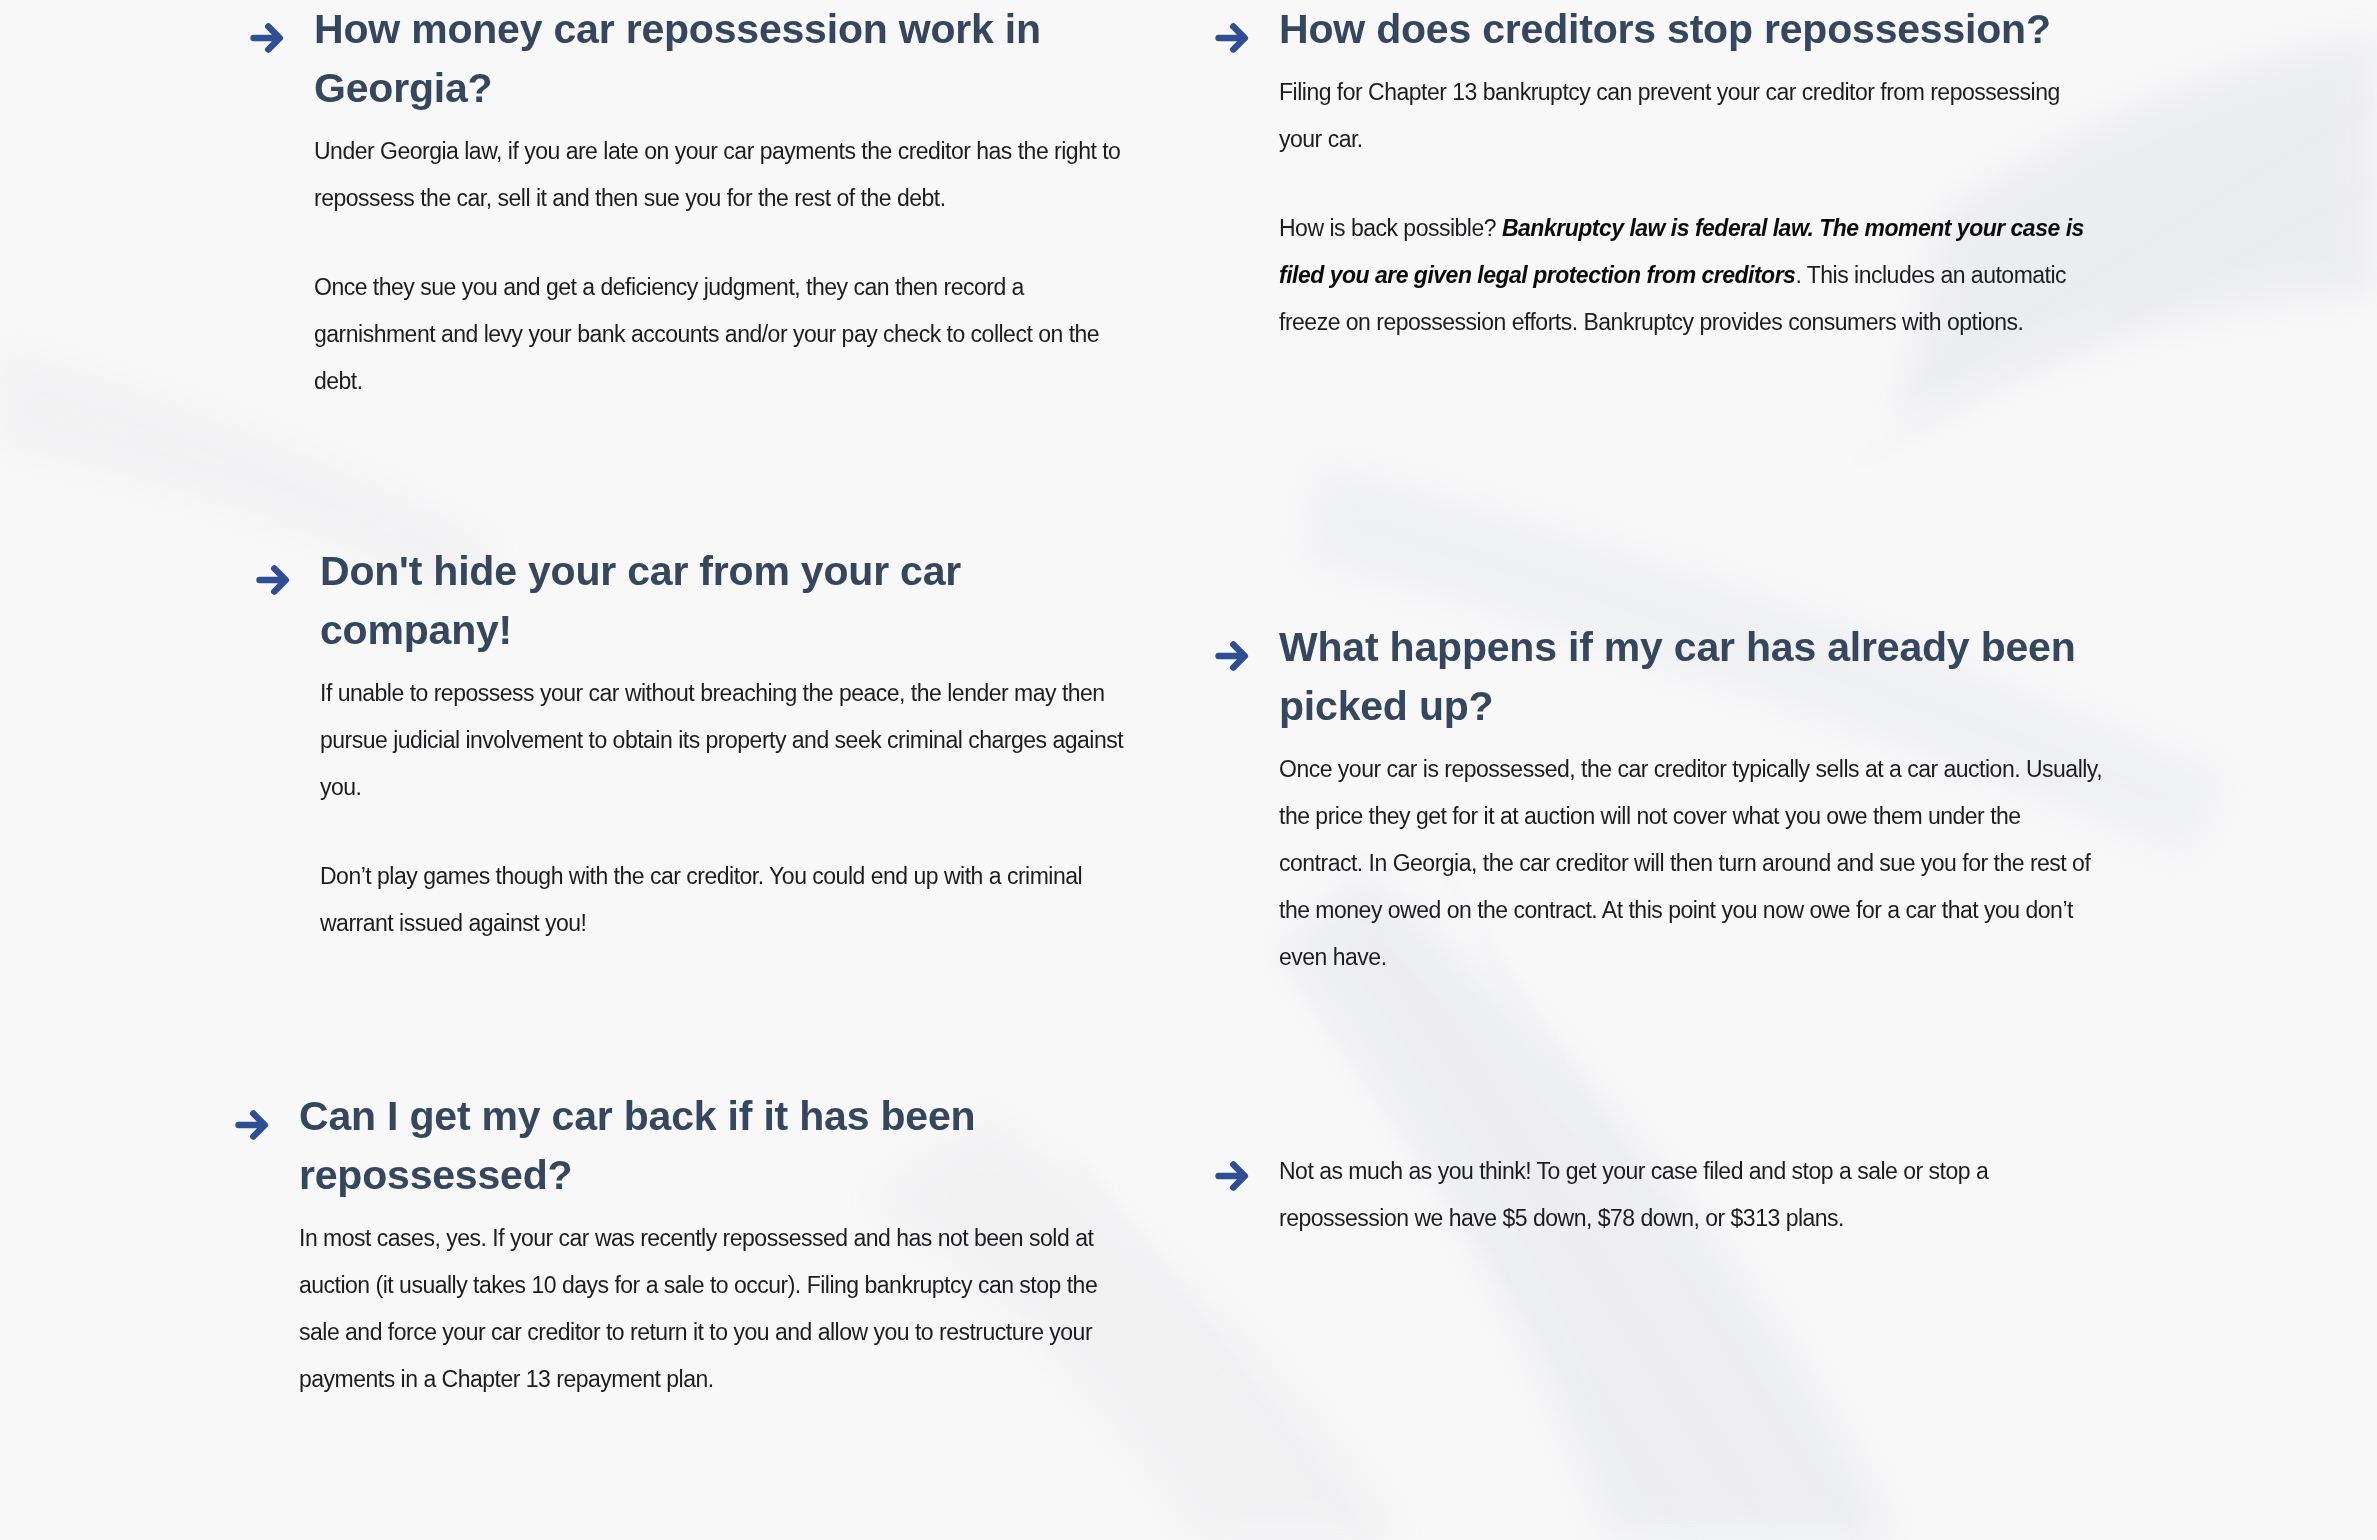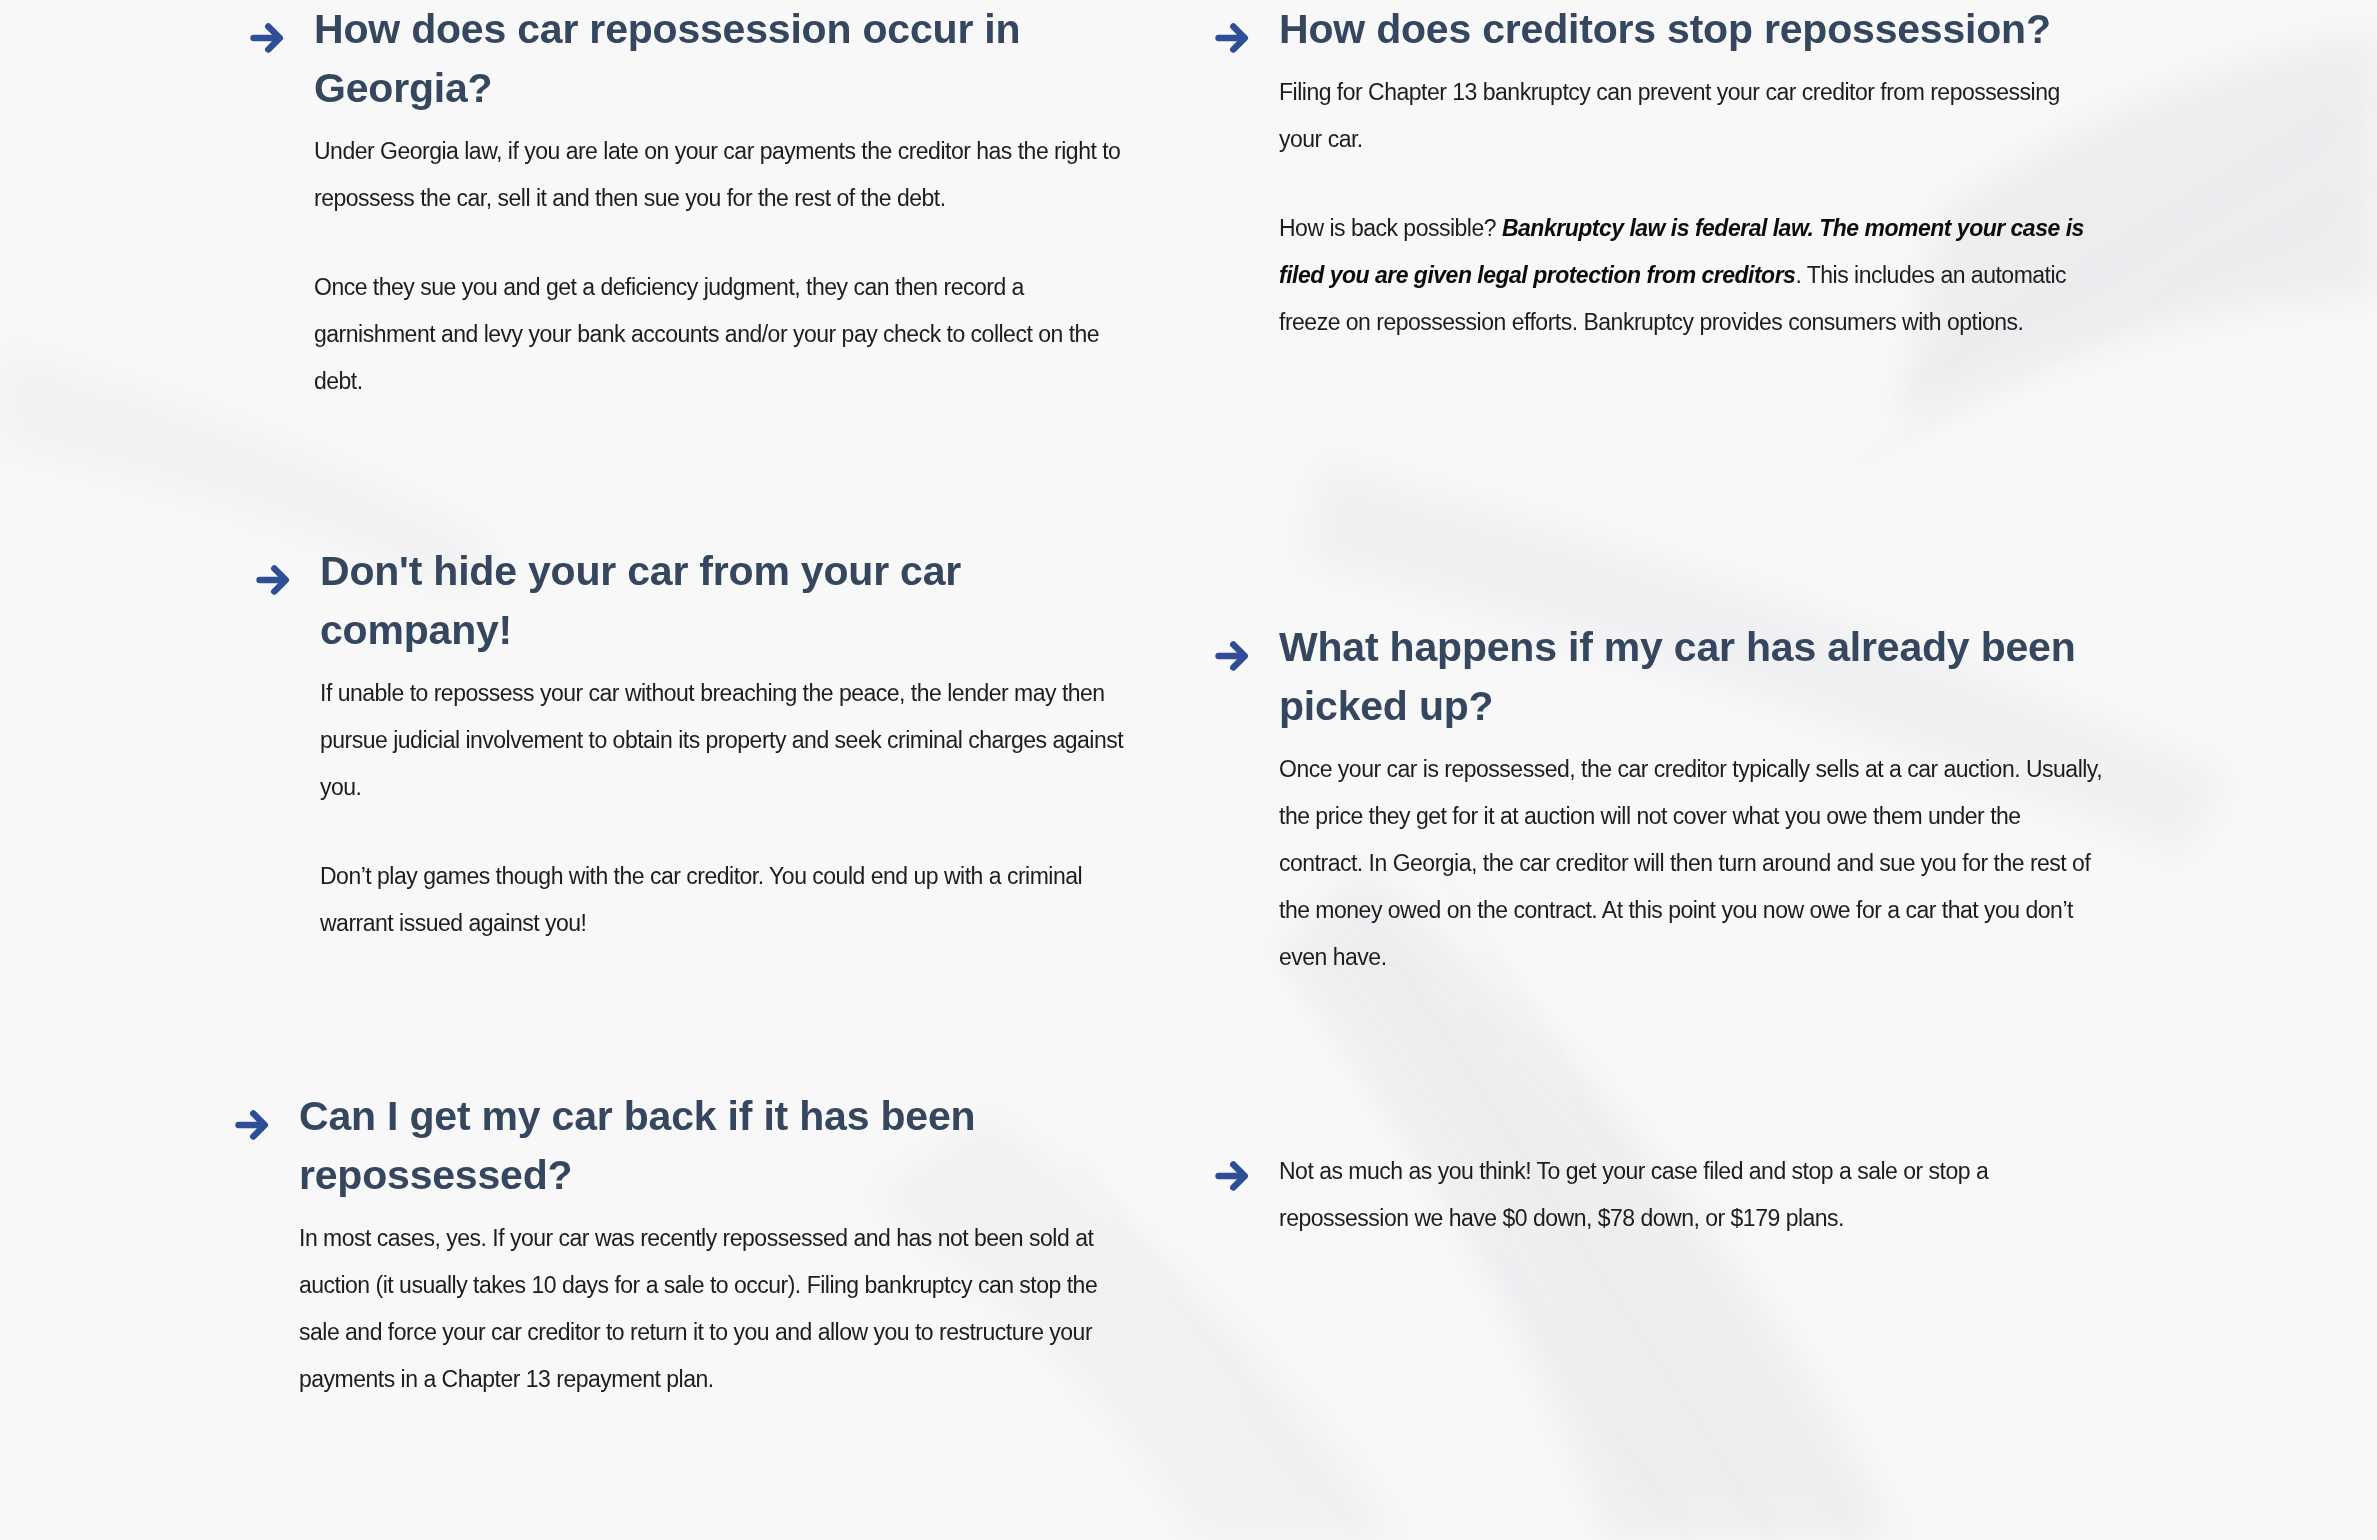--- a/index.html
+++ b/index.html
@@ -87,21 +87,21 @@
     <line x1="1650" y1="1100" x2="2150" y2="1866"></line>
     <line x1="1750" y1="1060" x2="2250" y2="1866"></line>
     <line x1="1300" y1="1400" x2="1650" y2="1866"></line>
   </g>
 </svg>
 
 <section class="faq" style="left:250px; top:0px;">
   <svg class="arrow" viewBox="0 0 42 44">
       <path d="M4 22 H34 M22 8 L36 22 L22 36" stroke="#2e4f95" stroke-width="8" stroke-linecap="round" stroke-linejoin="round" fill="none"></path>
     </svg>
-  <h2>How does car repossession occur in Georgia?</h2>
+  <h2>How money car repossession work in Georgia?</h2>
   <div class="body">
     <p>Under Georgia law, if you are late on your car payments the creditor has the right to repossess the car, sell it and then sue you for the rest of the debt.</p>
     <p>Once they sue you and get a deficiency judgment, they can then record a garnishment and levy your bank accounts and/or your pay check to collect on the debt.</p>
   </div>
 </section>
 
 <section class="faq" style="left:256px; top:542px;">
   <svg class="arrow" viewBox="0 0 42 44">
       <path d="M4 22 H34 M22 8 L36 22 L22 36" stroke="#2e4f95" stroke-width="8" stroke-linecap="round" stroke-linejoin="round" fill="none"></path>
     </svg>
@@ -141,16 +141,16 @@
   <div class="body">
     <p>Once your car is repossessed, the car creditor typically sells at a car auction. Usually, the price they get for it at auction will not cover what you owe them under the contract. In Georgia, the car creditor will then turn around and sue you for the rest of the money owed on the contract. At this point you now owe for a car that you don’t even have.</p>
   </div>
 </section>
 
 <section class="faq" style="left:1215px; top:1138px;">
   <svg class="arrow" viewBox="0 0 42 44">
       <path d="M4 22 H34 M22 8 L36 22 L22 36" stroke="#2e4f95" stroke-width="8" stroke-linecap="round" stroke-linejoin="round" fill="none"></path>
     </svg>
   <div class="body">
-    <p>Not as much as you think! To get your case filed and stop a sale or stop a repossession we have $0 down, $78 down, or $179 plans.</p>
+    <p>Not as much as you think! To get your case filed and stop a sale or stop a repossession we have $5 down, $78 down, or $313 plans.</p>
   </div>
 </section>
 
 
 </body></html>

